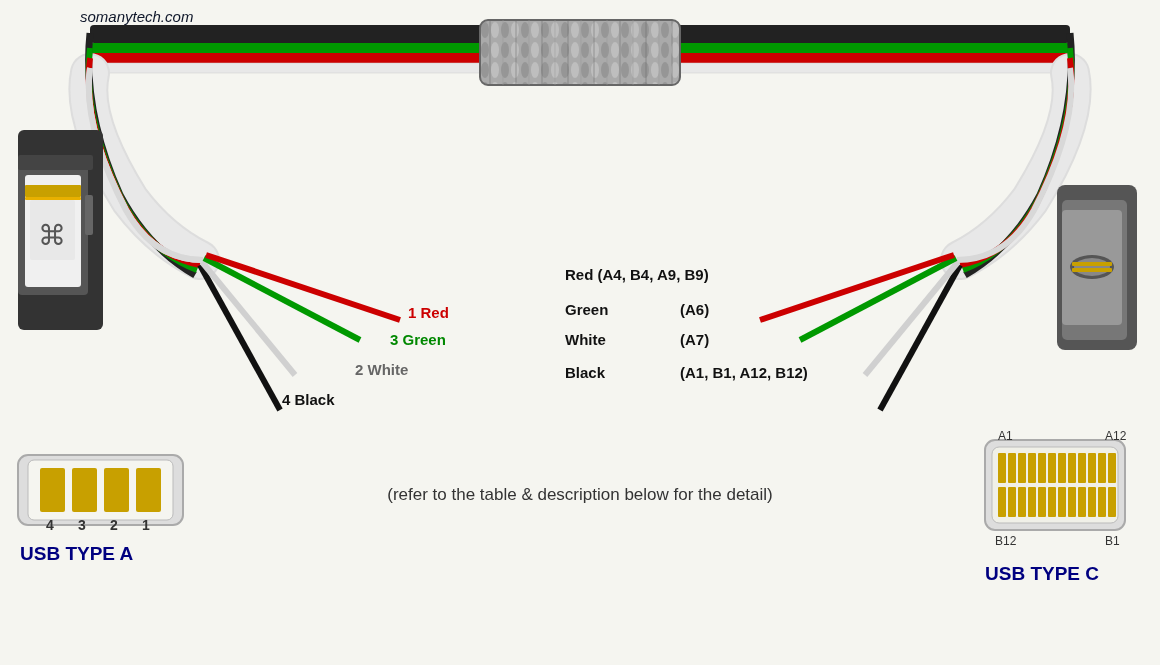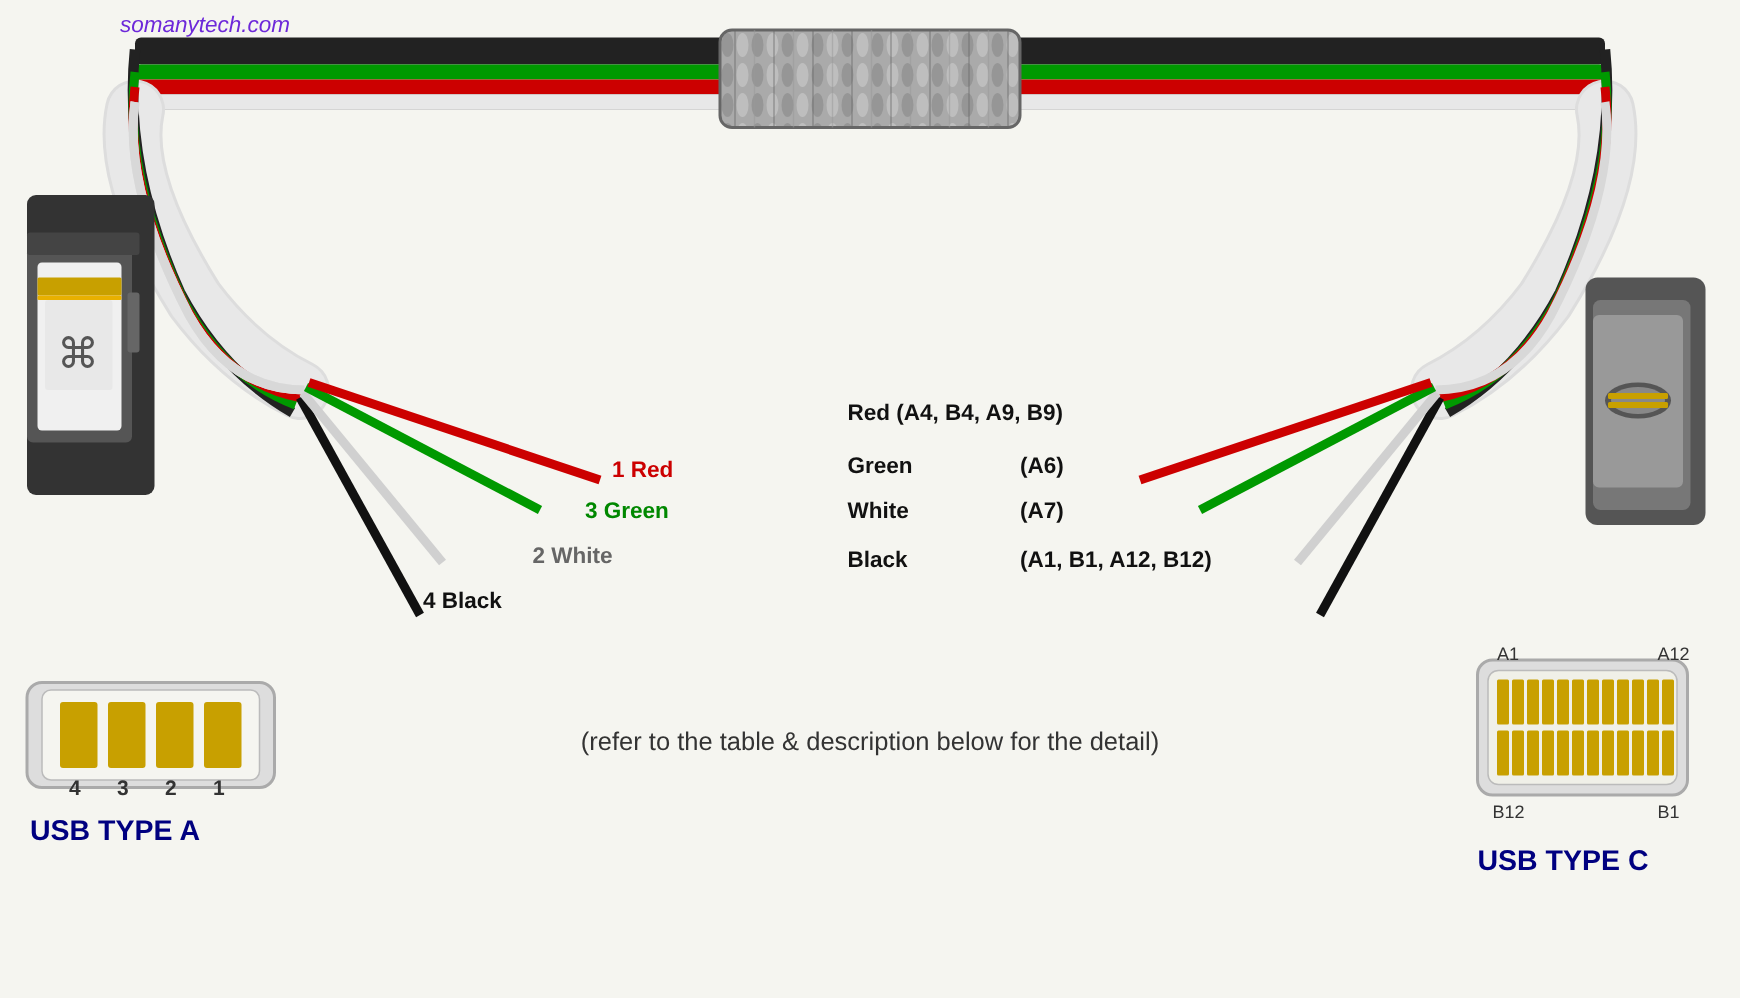--- a/index.html
+++ b/index.html
@@ -19,21 +19,21 @@
     svg#main-svg {
       position: absolute;
       top: 0; left: 0;
       width: 1160px;
       height: 665px;
     }
     .watermark {
       position: absolute;
       top: 8px;
       left: 80px;
-      color: #6d28d9;
+      color: #0f172a;
       font-size: 15px;
       font-style: italic;
     }
   </style>
 </head>
 <body>
 
 <div id="diagram">
 
   <div class="watermark">somanytech.com</div>

